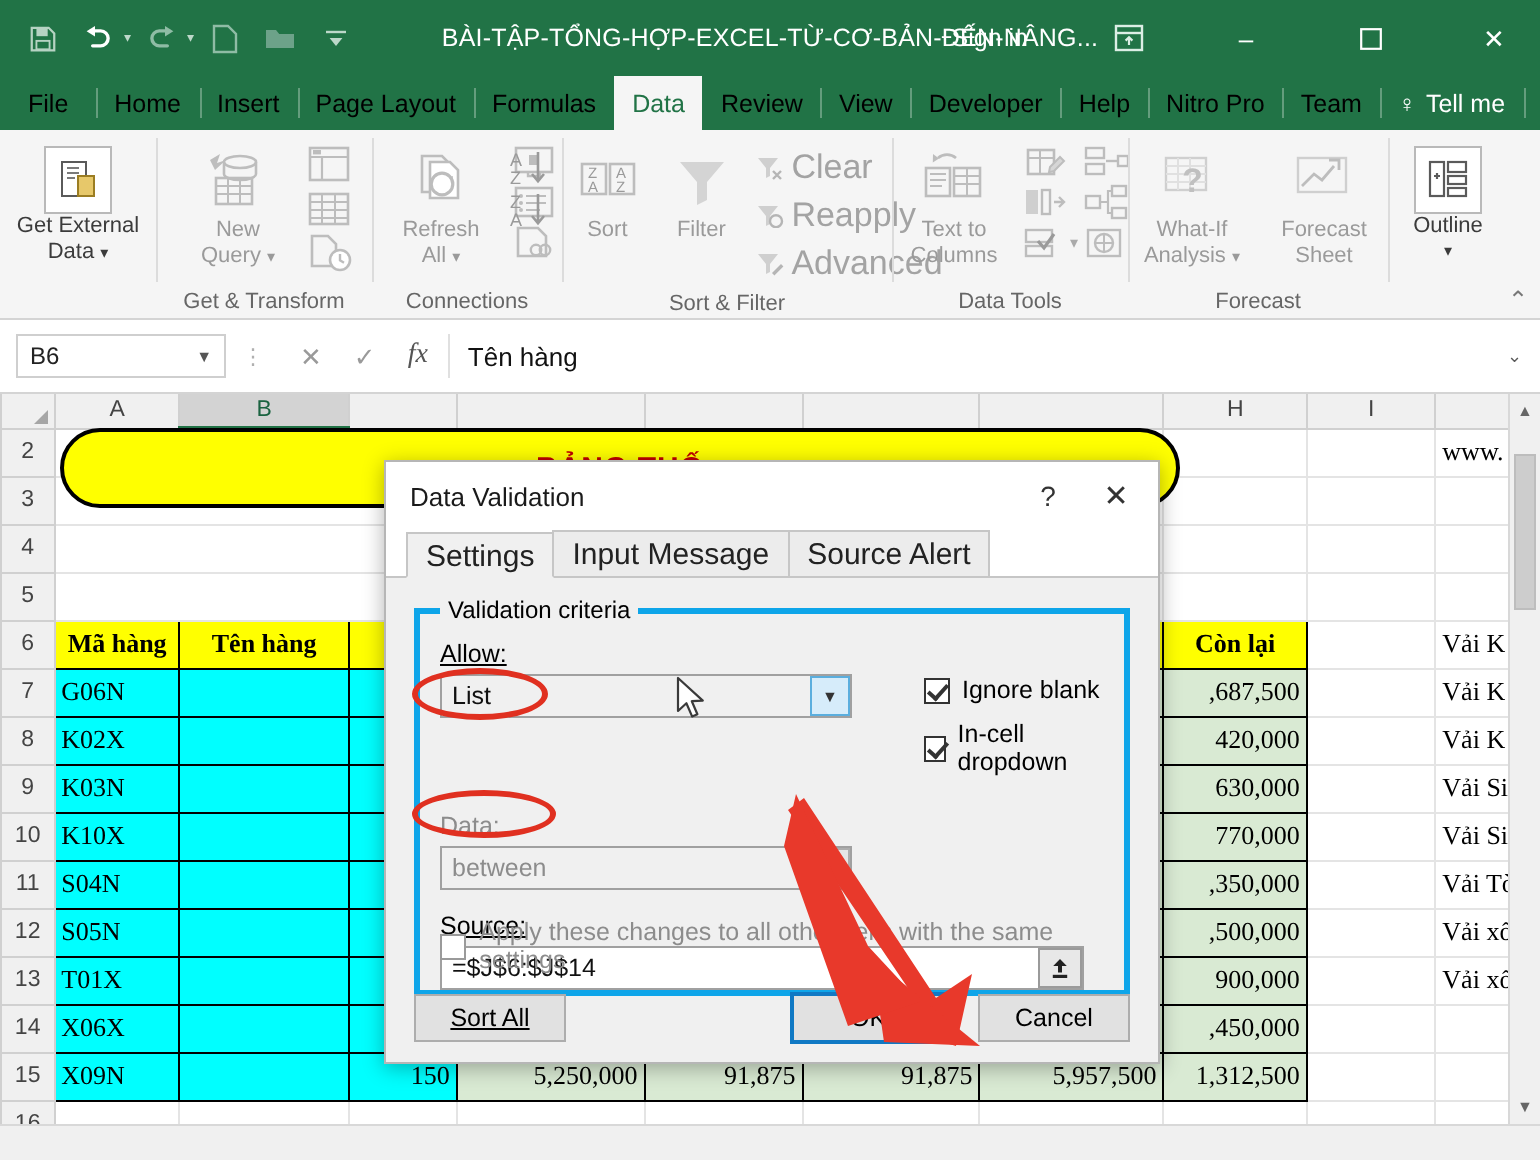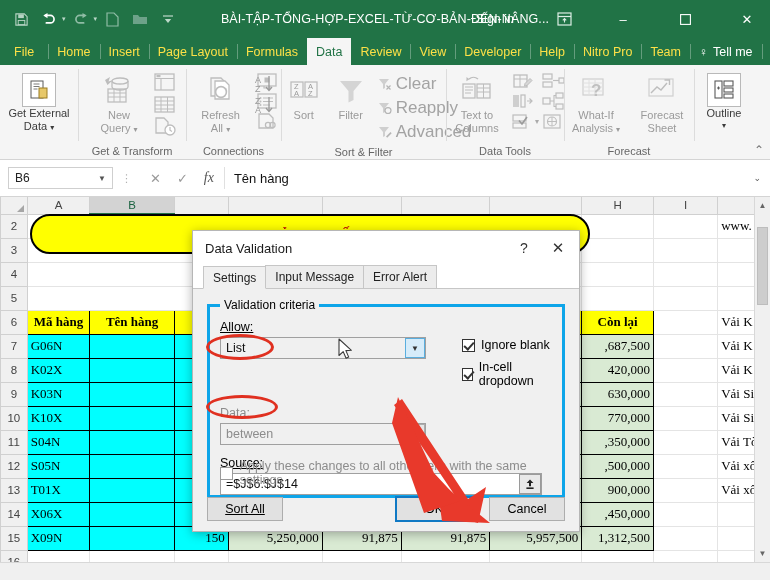--- a/index.html
+++ b/index.html
@@ -39,21 +39,21 @@
     width:46px; height:38px; display:flex; align-items:center; justify-content:center;
     color:#fff; font-size:13px;
   }
 
   
   .tabbar{
     height:27px; background:#217346; display:flex; align-items:stretch;
     font-size:12.5px; position:relative;
   }
   .tab{
-    display:flex; align-items:center; padding:0 9px; color:#fde047;
+    display:flex; align-items:center; padding:0 9px; color:#000000;
     position:relative; white-space:nowrap;
   }
   .tab + .tab::before{
     content:""; position:absolute; left:0; top:6px; bottom:6px; width:1px;
     background:rgba(255,255,255,.30);
   }
   .tab.active{ background:#f5f5f5; color:#217346; }
   .tab.active::before{ display:none; }
   .tab.active + .tab::before{ display:none; }
   .tab.file{ padding:0 14px; }
@@ -191,21 +191,21 @@
   .dlg-help, .dlg-close{
     width:34px; height:30px; display:flex; align-items:center; justify-content:center;
     color:#333; font-size:14px;
   }
   .dlg-close{ font-size:15px; }
   .tabs{
     display:flex; align-items:flex-end; height:24px; padding-left:10px;
     background:#fff; border-bottom:1px solid #c6c6c6; position:relative;
   }
   .dtab{
-    height:23px; line-height:23px; padding:0 9px; font-size:12px;
+    height:23px; line-height:23px; padding:0 9px; font-size:15px;
     border:1px solid #c6c6c6; border-bottom:none; background:#ececec; color:#222;
     margin-right:-1px;
   }
   .dtab.active{ background:#f0f0f0; border-bottom:1px solid #f0f0f0; margin-bottom:-1px; position:relative; z-index:2;}
   .dlg-body{ padding:9px 14px 0 14px; position:relative; height:243px;}
   fieldset.vc{
     border:3px solid #0ea5e9; margin:0; padding:6px 10px 10px 10px; height:200px;
     position:relative;
   }
   fieldset.vc legend{ padding:0 4px; font-size:12px; color:#000; }
@@ -862,21 +862,21 @@
   <div class="dlg-title">
     <span class="t">Data Validation</span>
     <span class="sp"></span>
     <span class="dlg-help">?</span>
     <span class="dlg-close">✕</span>
   </div>
 
   <div class="tabs">
     <div class="dtab active">Settings</div>
     <div class="dtab">Input Message</div>
-    <div class="dtab">Error Alert</div>
+    <div class="dtab">Source Alert</div>
   </div>
 
   <div class="dlg-body">
     <fieldset class="vc">
       <legend>Validation criteria</legend>
 
       <div class="lbl"><span class="u">Allow:</span></div>
       <div class="row">
         <div class="selwrap">
           <div class="fakeselect lit">

